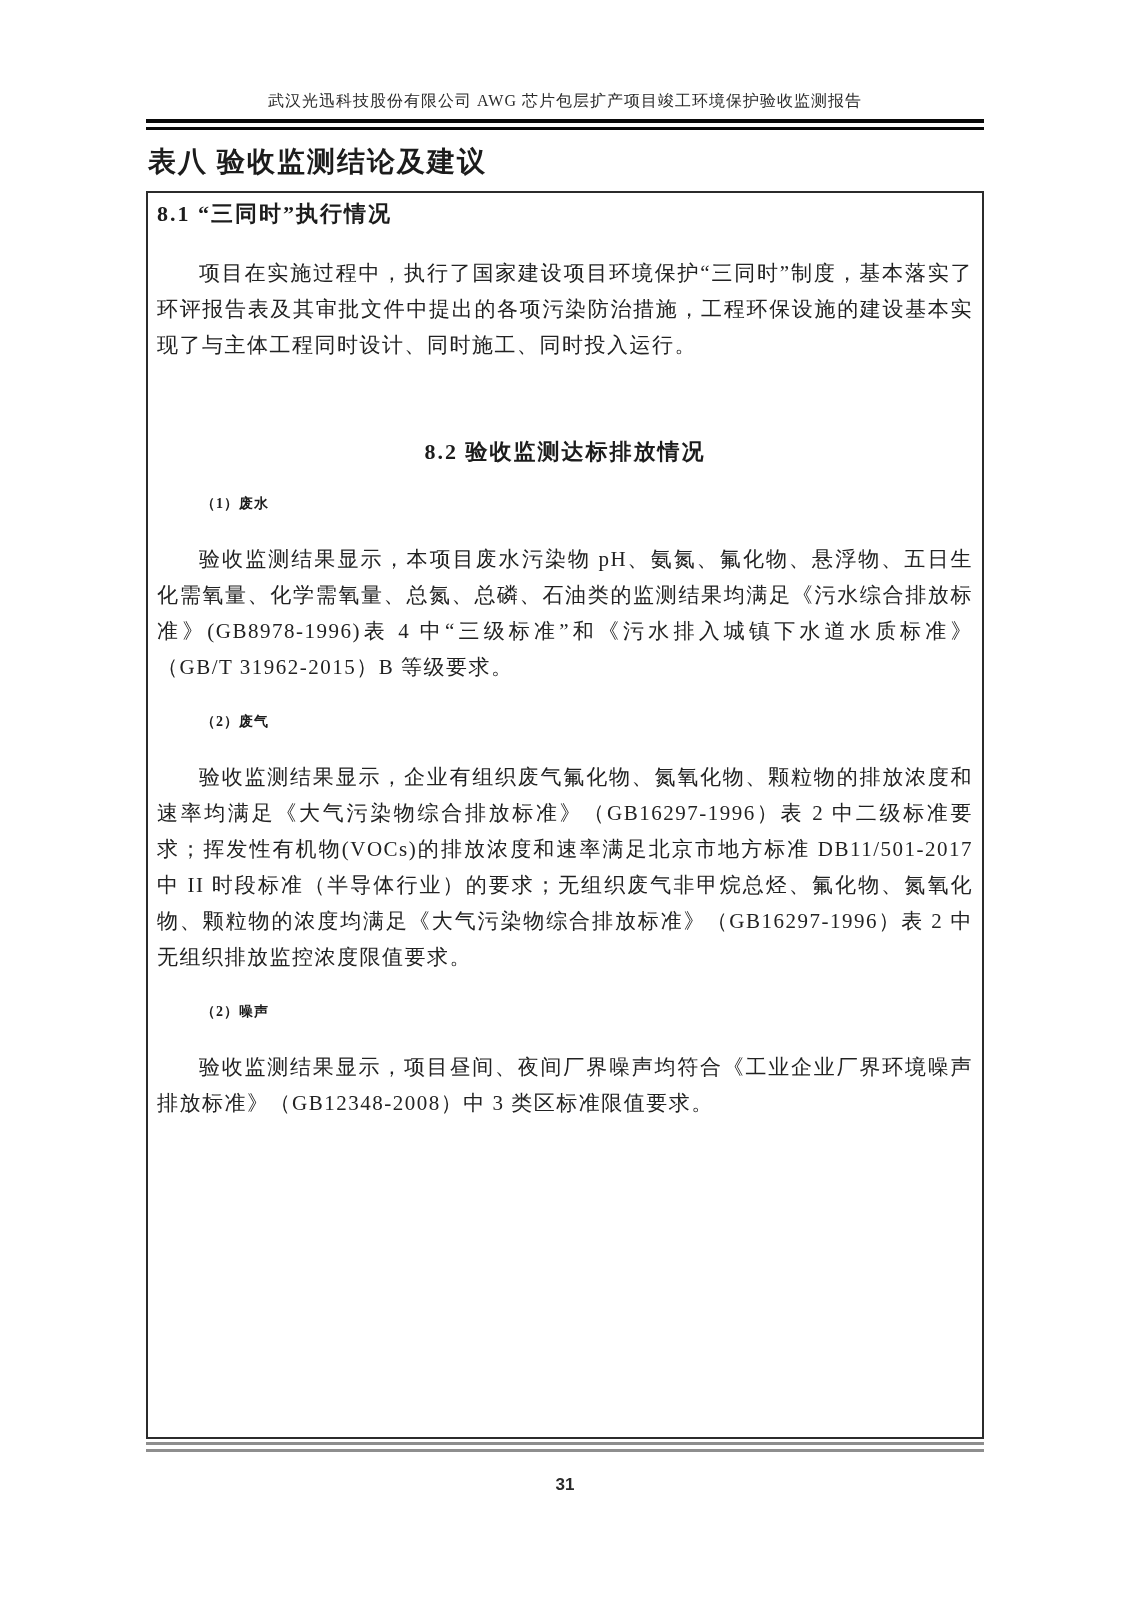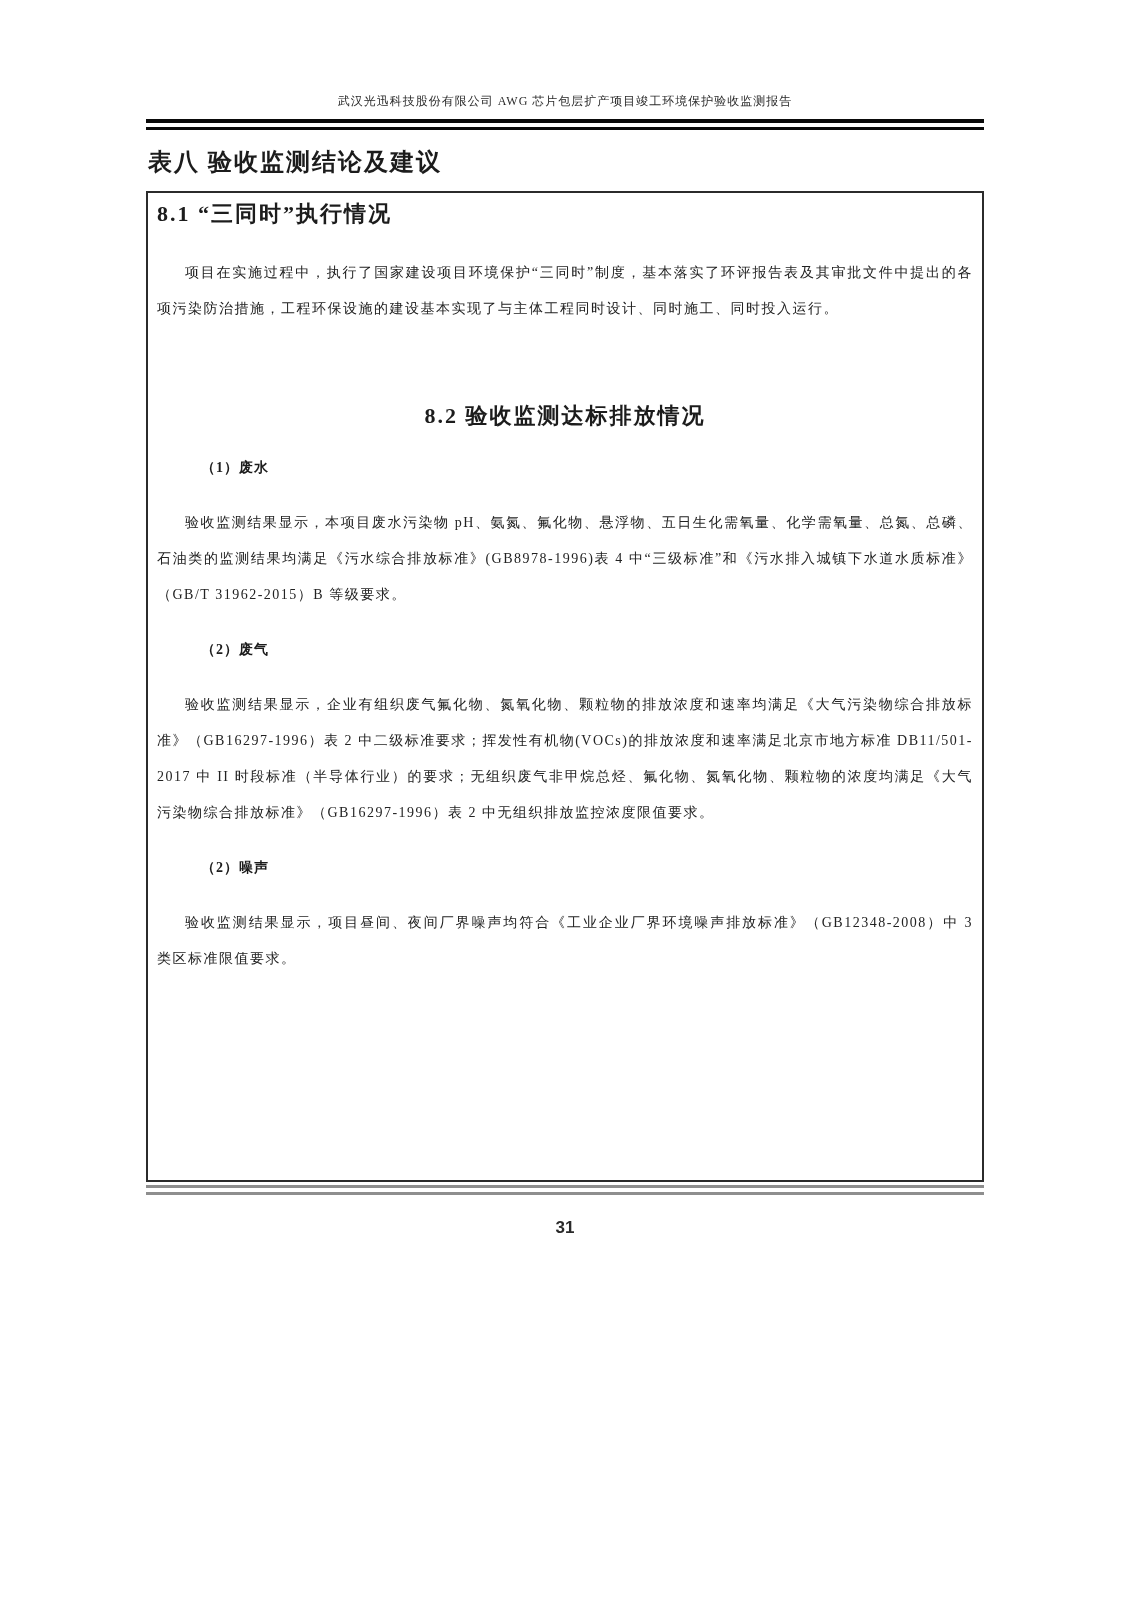--- a/index.html
+++ b/index.html
@@ -16,42 +16,42 @@
     color: #1c1c1c;
     overflow: hidden;
   }
   .content-col {
     margin-left: 146px;
     width: 838px;
   }
   .header-text {
     padding-top: 92px;
     text-align: center;
-    font-size: 12px;
+    font-size: 16px;
     letter-spacing: 1px;
     color: #2a2a2a;
     line-height: 18px;
   }
   .header-rule {
     margin-top: 9px;
     height: 4px;
     border-top: 4px solid #0a0a0a;
     border-bottom: 3px solid #0a0a0a;
   }
   .doc-title {
     margin: 16px 0 0 2px;
-    font-size: 24px;
+    font-size: 28px;
     font-weight: bold;
     letter-spacing: 2px;
     line-height: 32px;
   }
   .content-box {
     box-sizing: border-box;
     margin-top: 13px;
-    height: 991px;
+    height: 1248px;
     border: 2px solid #2b2b2b;
     padding: 6px 9px 16px 9px;
     overflow: hidden;
   }
   .sec-heading {
     margin: 0;
     font-size: 22px;
     font-weight: bold;
     line-height: 30px;
     letter-spacing: 2px;
@@ -62,21 +62,21 @@
   }
   .sub-heading {
     margin: 22px 0 0 44px;
     font-size: 14px;
     font-weight: bold;
     line-height: 30px;
     letter-spacing: 1px;
   }
   .body-para {
     margin: 22px 0 0 0;
-    font-size: 14px;
+    font-size: 21px;
     line-height: 36px;
     letter-spacing: 1.5px;
     text-align: justify;
     text-indent: 2em;
     color: #222222;
   }
   .body-para.first {
     margin-top: 26px;
   }
   .footer-rule {

